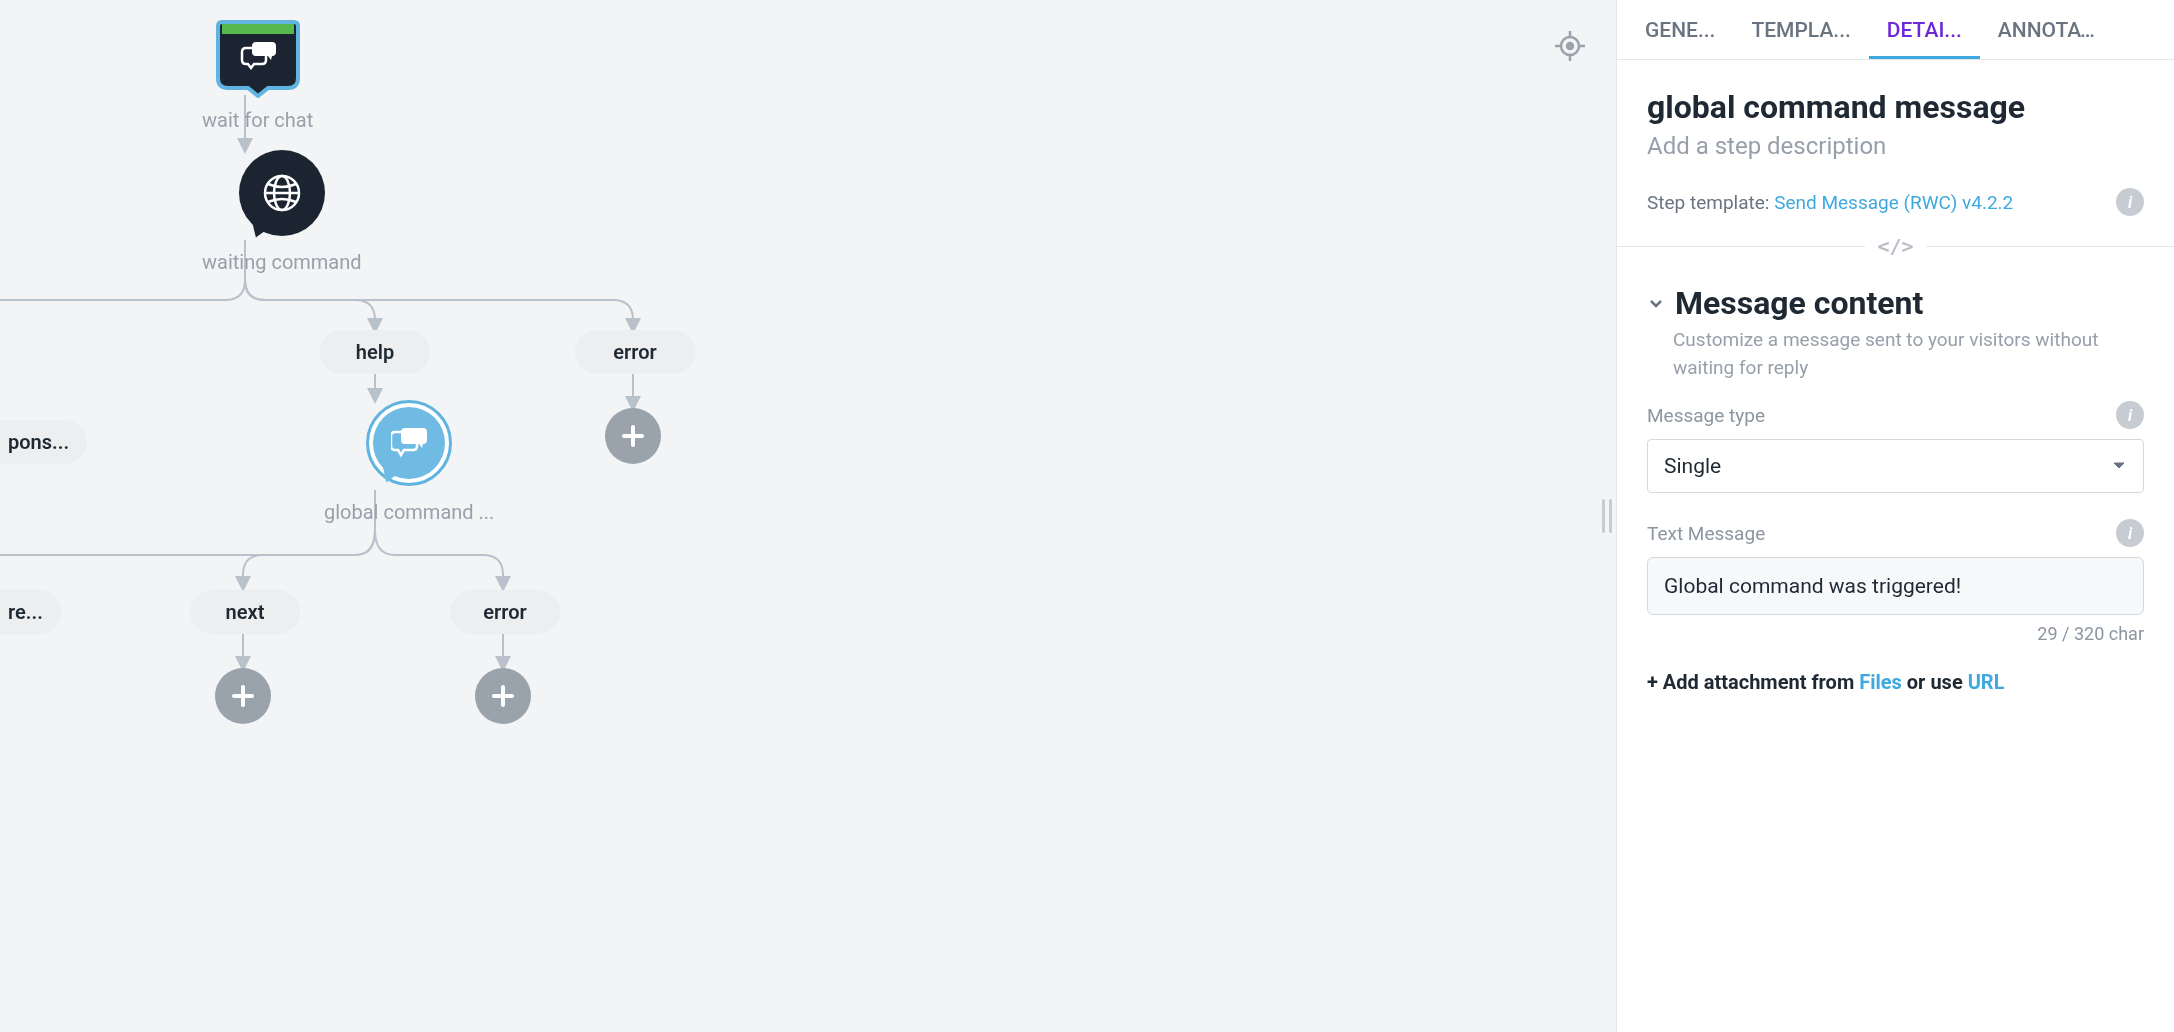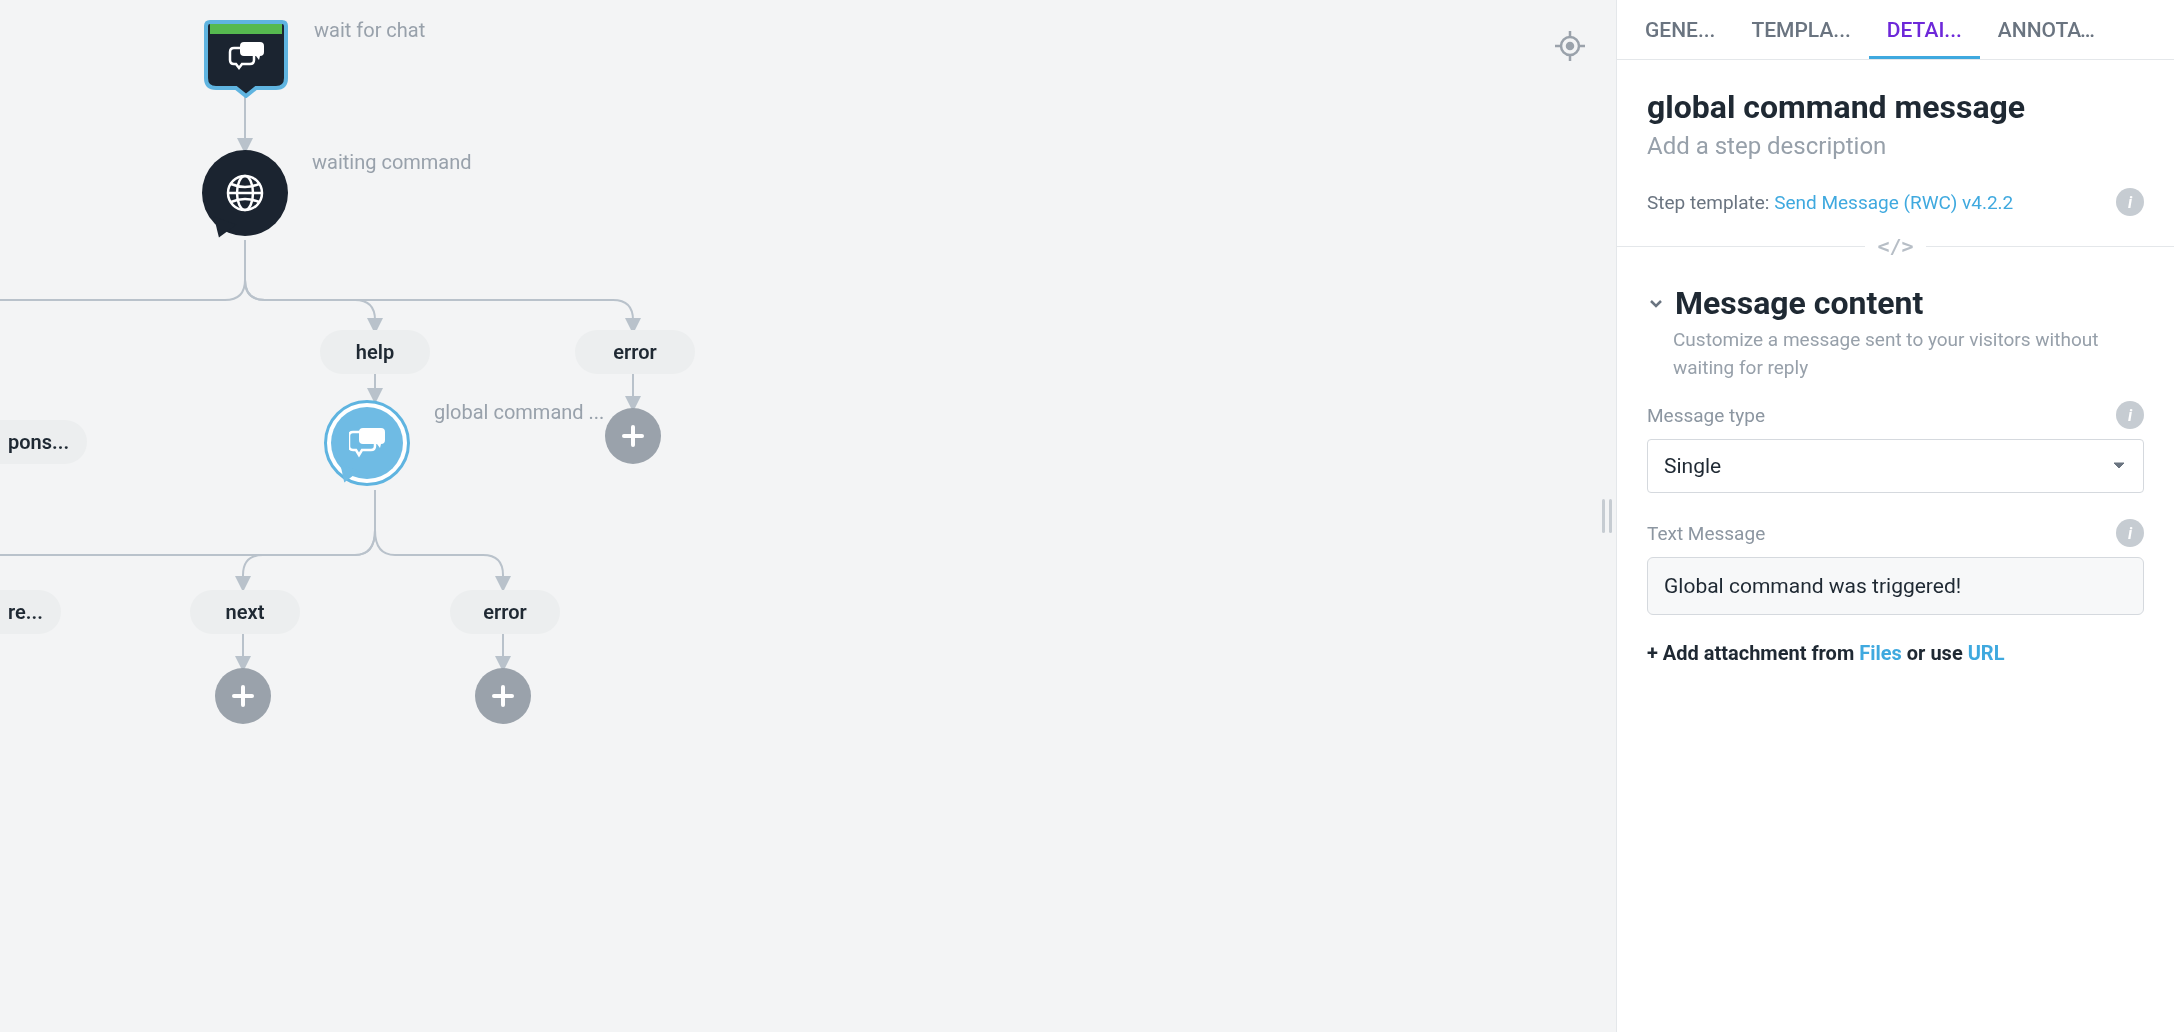--- a/index.html
+++ b/index.html
@@ -23,21 +23,23 @@
     overflow: hidden;
   }
   .canvas svg.connectors {
     position: absolute;
     top: 0; left: 0;
     pointer-events: none;
   }
   .node-card {
     position: absolute;
     display: flex;
-    gap: 24px;
+    align-items: center;
+    gap: 14px;
+    flex-direction: column;
   }
   .node-label {
     font-size: 20px;
     color: #98a1ab;
     white-space: nowrap;
   }
   
   .wait-shape {
     width: 88px; height: 76px;
     position: relative;
@@ -439,20 +441,21 @@
           </span>
         </div>
       </div>
 
       <div class="field">
         <div class="field-head">
           <span class="field-label">Text Message</span>
           <span class="info-chip">i</span>
         </div>
         <input class="text-input" type="text" value="Global command was triggered!" style="">
+        <div class="char-count">29 / 320 char</div>
       </div>
 
       <div class="attach-row">
         <span>+ Add attachment from </span>
         <span class="link">Files</span>
         <span> or use </span>
         <span class="link">URL</span>
       </div>
     </div>
   </div>

